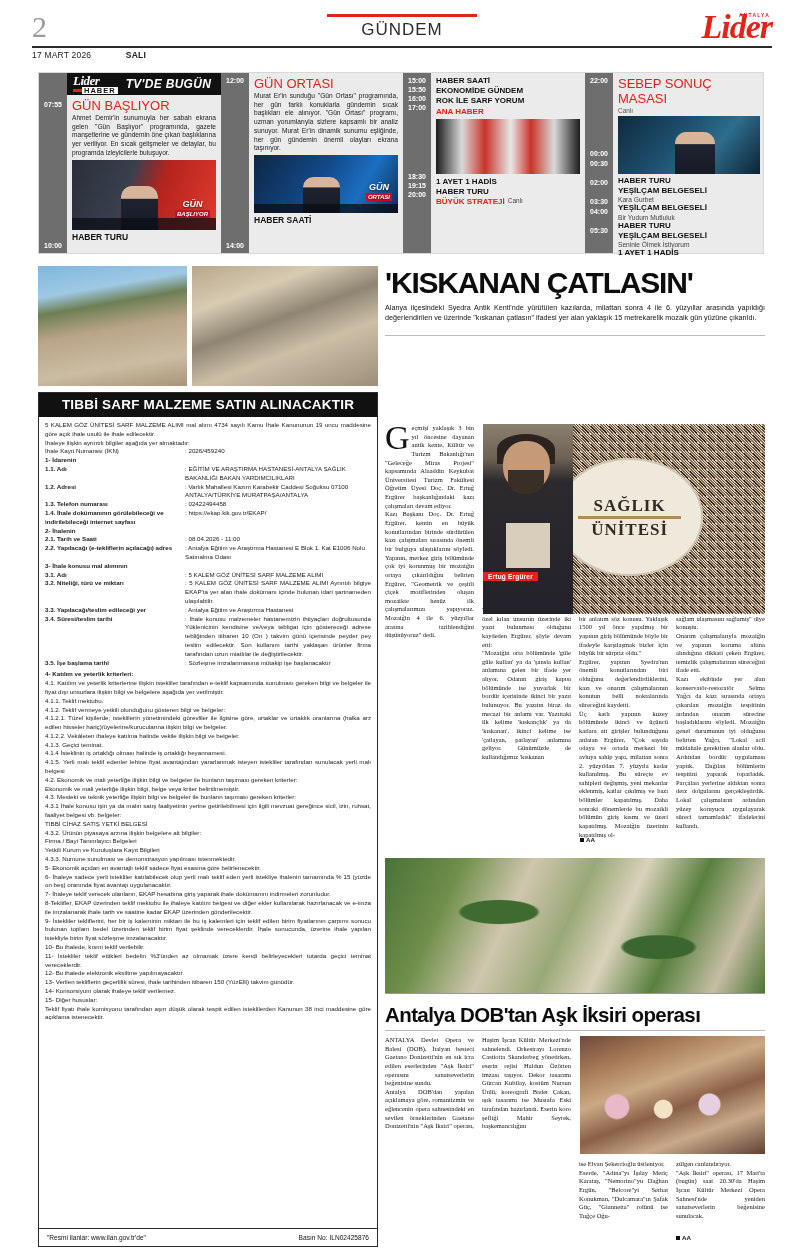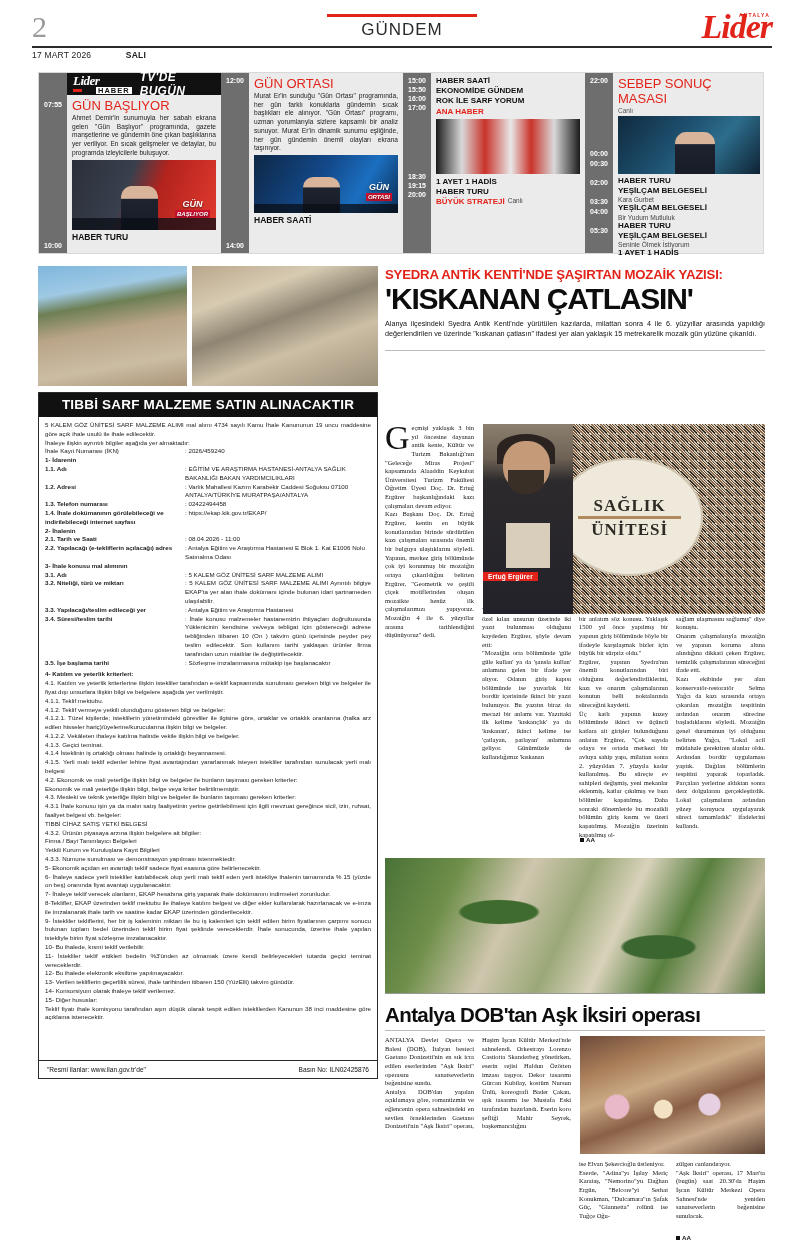--- a/index.html
+++ b/index.html
@@ -64,21 +64,21 @@
   }
   .lider-badge .lb-logo { line-height:1; }
   .lider-badge .lb-lider {
     font-family:"Liberation Serif", serif; font-weight:bold; font-style:italic;
     font-size:13px; letter-spacing:-.5px;
   }
   .lider-badge .lb-haber {
     font-size:7.5px; font-weight:bold; letter-spacing:1px;
     background:#fff; color:#111; padding:0 2px; display:inline-block;
   }
-  .lider-badge .lb-haber-wrap{display:flex;align-items:center;gap:14px;}
+  .lider-badge .lb-haber-wrap{display:flex;align-items:center;gap:0;}
   .lider-badge .lb-dash{width:9px;height:3px;background:#e2231a;display:inline-block;}
   .lider-badge .lb-title {
     font-style:italic; font-weight:bold; font-size:12px; letter-spacing:.3px;
   }
 
   .prog-title { color:#e2231a; font-weight:normal; font-size:13px; margin-bottom:1px; }
   .prog-desc { font-size:6.6px; line-height:1.32; color:#222; text-align:justify; }
   .prog-thumb { width:100%; height:70px; margin-top:2px; position:relative; overflow:hidden; }
 
   .list-line { display:flex; font-size:8px; font-weight:bold; line-height:1.28; }
@@ -106,21 +106,21 @@
   }
   .ph-desk { position:absolute; left:0; right:0; bottom:0; height:16%; background:rgba(10,14,22,.75); }
 
   
   .archphotos { position:absolute; left:38px; top:256px; width:340px; height:120px; display:flex; gap:5px; }
   .arch1 { flex:1.0; background:linear-gradient(170deg,#7fb7dd 0%,#9fc9e4 22%,#6d7f54 34%,#b9a488 52%,#cbbda3 78%,#a99478 100%); }
   .arch2 { flex:1.25; background:linear-gradient(160deg,#b9a78c 0%,#d7cbb2 25%,#8e8572 45%,#cdbfa6 65%,#9c8f78 100%); }
 
   
   .tender {
-    position:absolute; left:38px; top:382px; width:340px; height:687px;
+    position:absolute; left:38px; top:382px; width:340px; height:855px;
     border:1px solid #2b2b2b; background:#fff; overflow:hidden;
   }
   .tender-head {
     background:#111; color:#fff; text-align:center; font-weight:bold;
     font-size:13.5px; letter-spacing:.2px; padding:4px 0 5px;
   }
   .tender-body { padding:4px 6px 0 6px; font-size:6.2px; line-height:1.42; color:#1a1a1a; }
   .tr { display:flex; }
   .tr .k { width:140px; flex:0 0 140px; padding-right:3px; }
   .tr .v { flex:1; }
@@ -491,21 +491,20 @@
       <div class="para">15- Diğer hususlar:</div>
       <div class="para">Teklif fiyatı ihale komisyonu tarafından aşırı düşük olarak tespit edilen isteklilerden Kanunun 38 inci maddesine göre açıklama istenecektir.</div>
     </div>
     <div class="tender-foot">
       <span>"Resmi ilanlar: www.ilan.gov.tr'de"</span>
       <span>Basın No: ILN02425876</span>
     </div>
   </div>
 
   <div class="story">
-    <div class="kicker">SYEDRA ANTİK KENTİ'NDE ŞAŞIRTAN MOZAİK YAZISI:</div>
     <div class="headline">'KISKANAN ÇATLASIN'</div>
     <div class="spot">Alanya ilçesindeki Syedra Antik Kenti'nde yürütülen kazılarda, milattan sonra 4 ile 6. yüzyıllar arasında yapıldığı değerlendirilen ve üzerinde "kıskanan çatlasın" ifadesi yer alan yaklaşık 15 metrekarelik mozaik gün yüzüne çıkarıldı.</div>
   </div>
 
   <div class="story-cols">
     <div class="col c1">
       <span class="dropcap">G</span>
       <span style="white-space:pre-line;">eçmişi yaklaşık 3 bin yıl öncesine dayanan antik kente, Kültür ve Turizm Bakanlığı'nın "Geleceğe Miras Projesi" kapsamında Alaaddin Keykubat Üniversitesi Turizm Fakültesi Öğretim Üyesi Doç. Dr. Ertuğ Ergürer başkanlığındaki kazı çalışmaları devam ediyor.
 Kazı Başkanı Doç. Dr. Ertuğ Ergürer, kentin en büyük konutlarından birinde sürdürülen kazı çalışmaları sırasında önemli bir bulguya ulaştıklarını söyledi. Yapının, merkez giriş bölümünde çok iyi korunmuş bir mozaiğin ortaya çıkarıldığını belirten Ergürer, "Geometrik ve çeşitli çiçek motiflerinden oluşan mozaikte henüz ilk çalışmalarımızı yapıyoruz. Mozaiğin 4 ile 6. yüzyıllar arasına tarihlendiğini düşünüyoruz" dedi.</span>
     </div>

